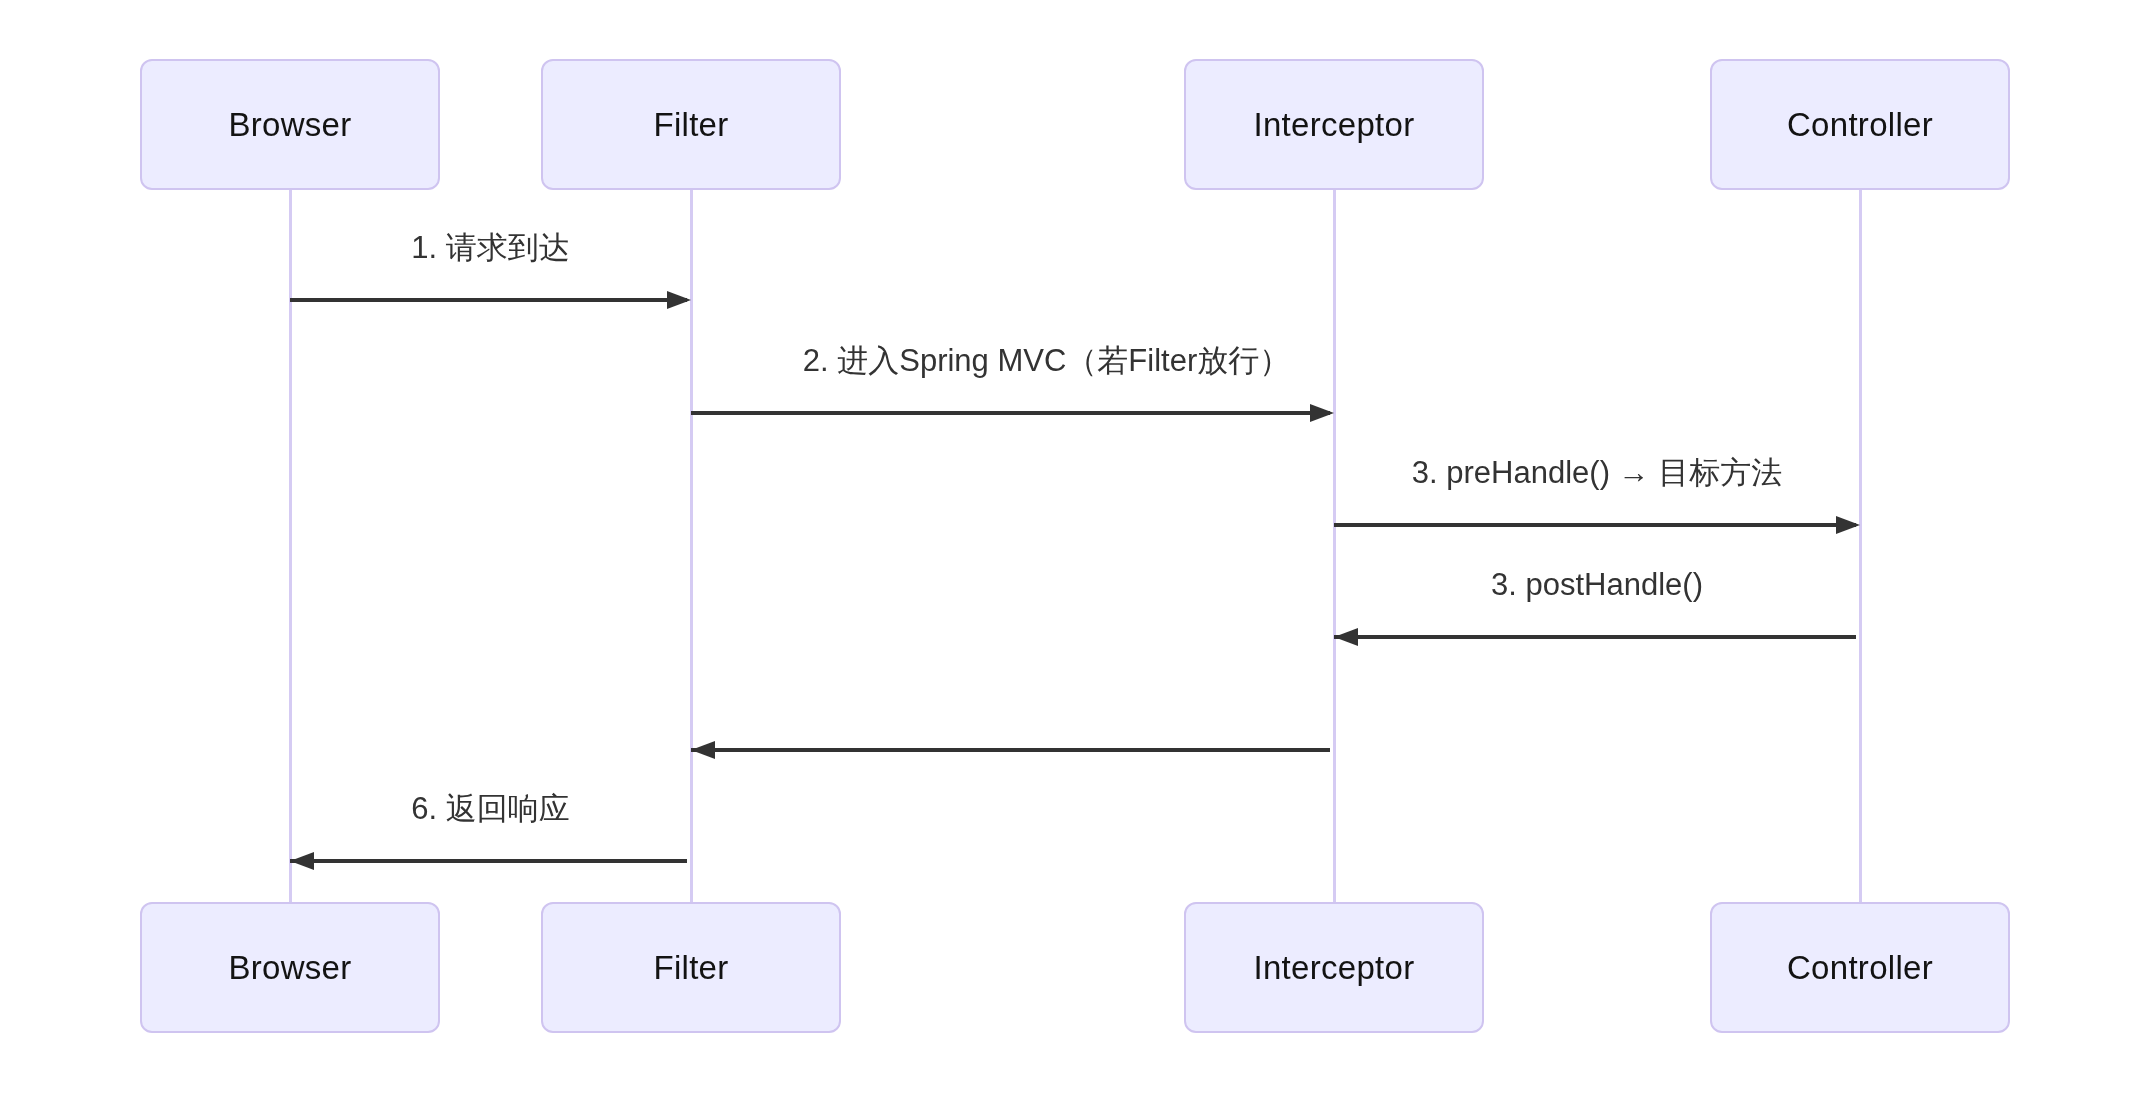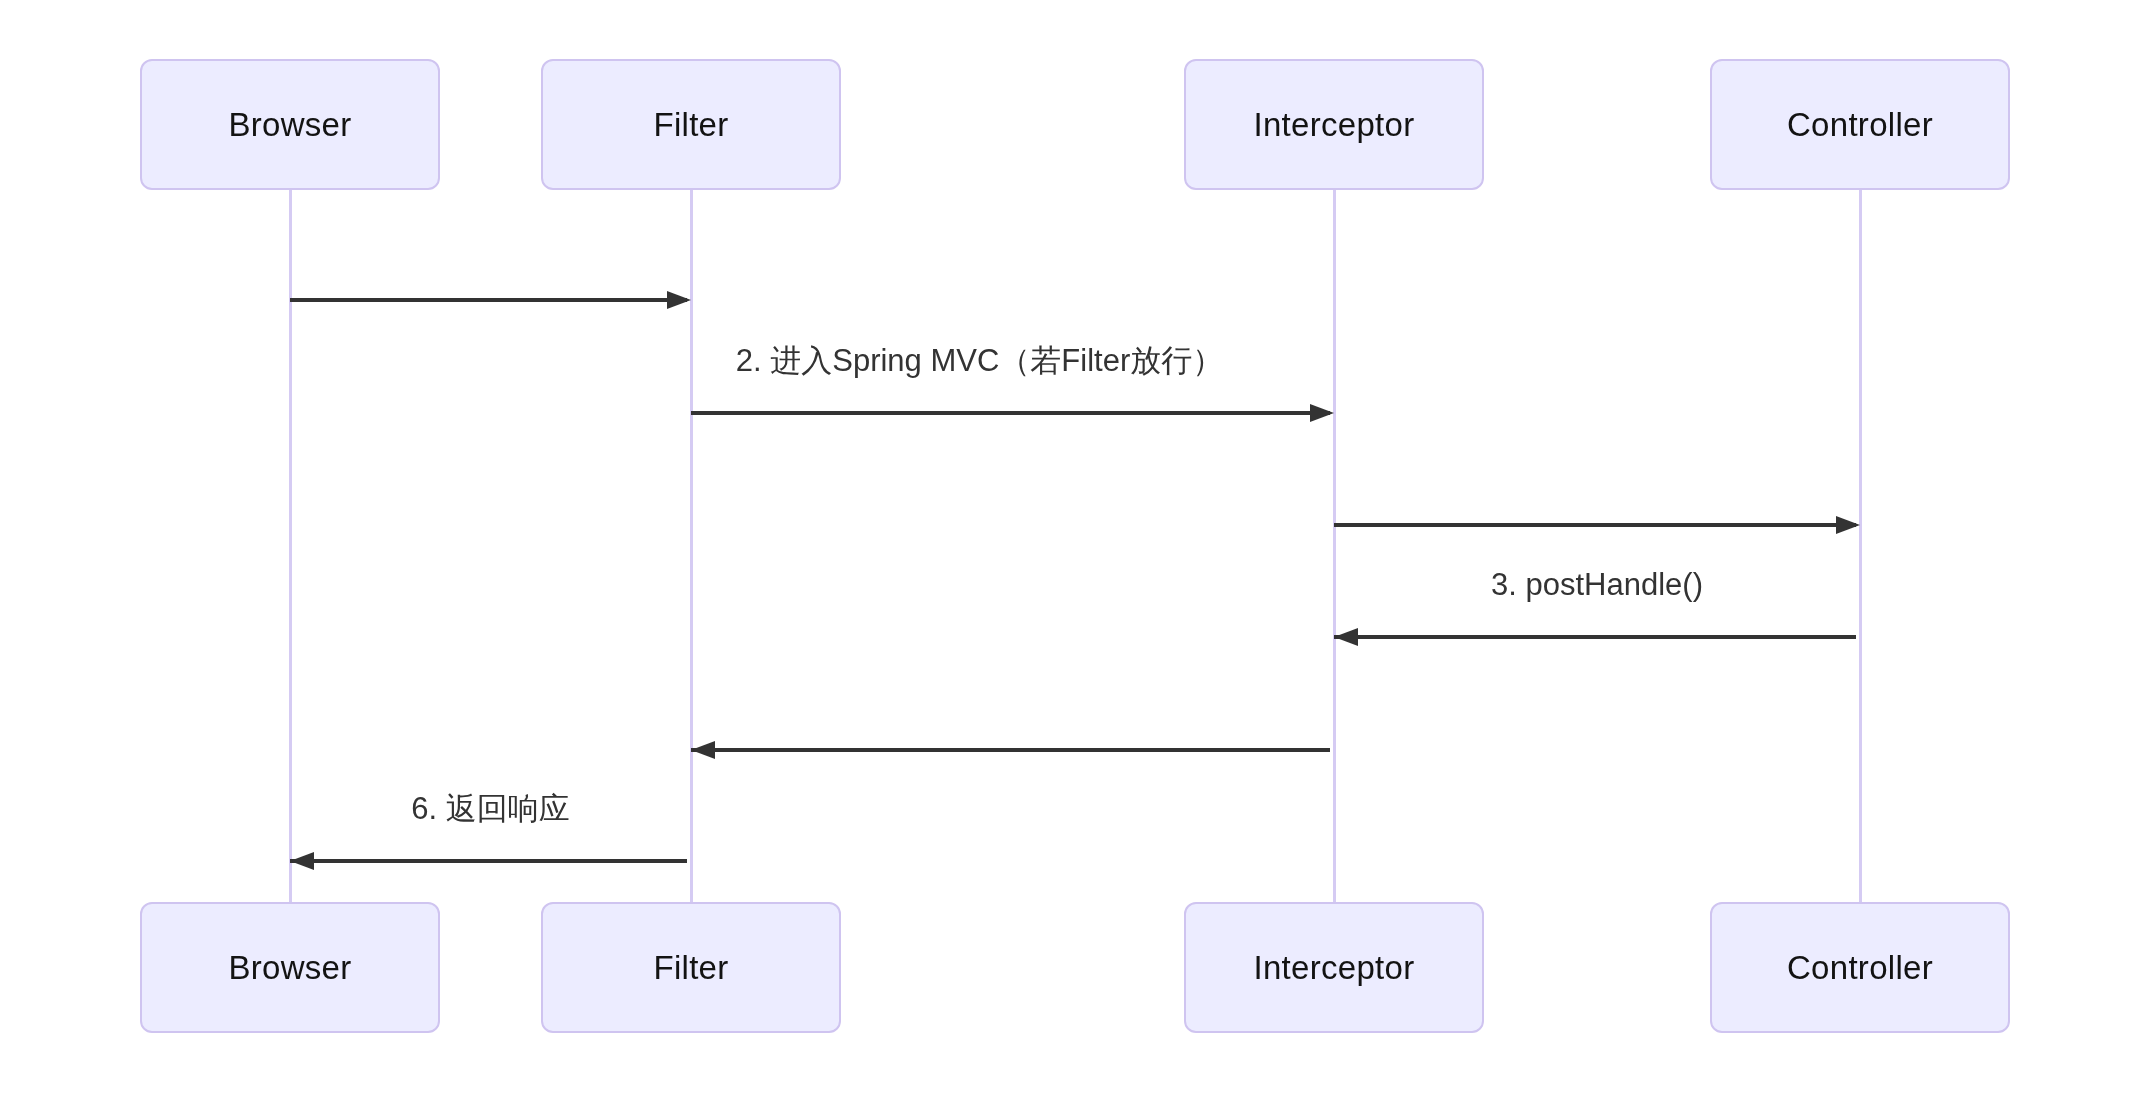--- a/index.html
+++ b/index.html
@@ -69,25 +69,27 @@
     </div>
     <div class="actor-box" style="left: 1184px; top: 902px; width: 300px; height: 131px; background: rgb(236, 236, 255); border: 2px solid rgb(207, 196, 240);">
       <span class="actor-label" style="color: rgb(19, 19, 19);">Interceptor</span>
     </div>
     <div class="actor-box" style="left: 1710px; top: 59px; width: 300px; height: 131px; background: rgb(236, 236, 255); border: 2px solid rgb(207, 196, 240);">
       <span class="actor-label" style="color: rgb(19, 19, 19);">Controller</span>
     </div>
     <div class="actor-box" style="left: 1710px; top: 902px; width: 300px; height: 131px; background: rgb(236, 236, 255); border: 2px solid rgb(207, 196, 240);">
       <span class="actor-label" style="color: rgb(19, 19, 19);">Controller</span>
     </div>
+    <div class="msg-label" style="left: 290px; width: 401px; top: 226px; height: 44px; color: rgb(51, 51, 51);">1. 请求到达</div>
     <div class="msg-line" style="left: 290px; width: 397px; top: 298px; height: 4px; background: rgb(51, 51, 51);"></div>
     <div class="msg-head" style="top: 291px; border-top: 9px solid transparent; border-bottom: 9px solid transparent; left: 667px; border-left: 24px solid rgb(51, 51, 51);"></div>
-    <div class="msg-label" style="left: 658px; width: 643px; top: 339px; height: 44px; color: rgb(51, 51, 51);">2. 进入Spring MVC（若Filter放行）</div>
+    <div class="msg-label" style="left: 725px; width: 643px; top: 339px; height: 44px; color: rgb(51, 51, 51);">2. 进入Spring MVC（若Filter放行）</div>
     <div class="msg-line" style="left: 691px; width: 639px; top: 411px; height: 4px; background: rgb(51, 51, 51);"></div>
     <div class="msg-head" style="top: 404px; border-top: 9px solid transparent; border-bottom: 9px solid transparent; left: 1310px; border-left: 24px solid rgb(51, 51, 51);"></div>
+    <div class="msg-label" style="left: 1334px; width: 526px; top: 451px; height: 44px; color: rgb(51, 51, 51);">3. preHandle() → 目标方法</div>
     <div class="msg-line" style="left: 1334px; width: 522px; top: 523px; height: 4px; background: rgb(51, 51, 51);"></div>
     <div class="msg-head" style="top: 516px; border-top: 9px solid transparent; border-bottom: 9px solid transparent; left: 1836px; border-left: 24px solid rgb(51, 51, 51);"></div>
     <div class="msg-label" style="left: 1334px; width: 526px; top: 563px; height: 44px; color: rgb(51, 51, 51);">3. postHandle()</div>
     <div class="msg-line" style="left: 1334px; width: 522px; top: 635px; height: 4px; background: rgb(51, 51, 51);"></div>
     <div class="msg-head" style="top: 628px; border-top: 9px solid transparent; border-bottom: 9px solid transparent; left: 1334px; border-right: 24px solid rgb(51, 51, 51);"></div>
     <div class="msg-line" style="left: 691px; width: 639px; top: 748px; height: 4px; background: rgb(51, 51, 51);"></div>
     <div class="msg-head" style="top: 741px; border-top: 9px solid transparent; border-bottom: 9px solid transparent; left: 691px; border-right: 24px solid rgb(51, 51, 51);"></div>
     <div class="msg-label" style="left: 290px; width: 401px; top: 787px; height: 44px; color: rgb(51, 51, 51);">6. 返回响应</div>
     <div class="msg-line" style="left: 290px; width: 397px; top: 859px; height: 4px; background: rgb(51, 51, 51);"></div>
     <div class="msg-head" style="top: 852px; border-top: 9px solid transparent; border-bottom: 9px solid transparent; left: 290px; border-right: 24px solid rgb(51, 51, 51);"></div>

